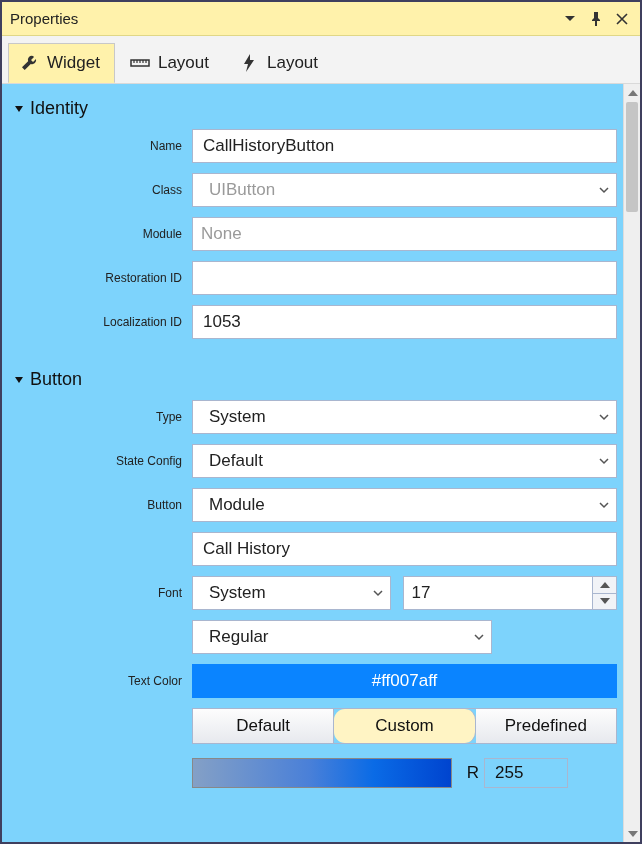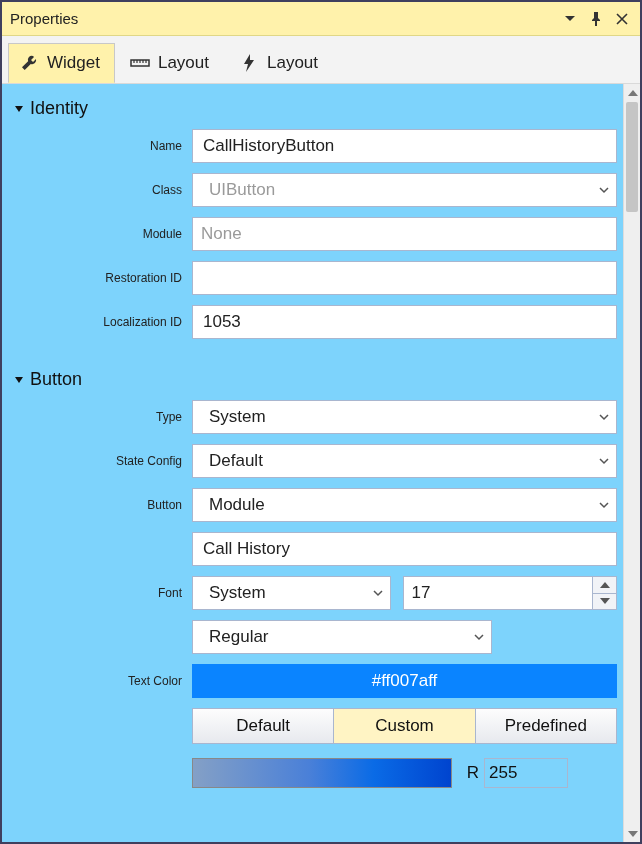--- a/index.html
+++ b/index.html
@@ -42,24 +42,24 @@
   .combo { position:relative;padding-left:16px; }
   .combo .chev { position:absolute; right:6px; top:50%; transform:translateY(-50%); color:#555; pointer-events:none; }
   .numfield { width:70px; margin-left:12px; }
   .spinbtn { width:24px; height:34px; border:1px solid #a9b6cf; border-left:none; display:flex; flex-direction:column; background:#f1f3f7; }
   .spinbtn div { flex:1; display:flex; align-items:center; justify-content:center; color:#555; font-size:10px; }
   .spinbtn div:first-child { border-bottom:1px solid #a9b6cf; }
   .colorbar { height:34px; background:#0a84ff; color:#fff; display:flex; align-items:center; justify-content:center; flex:1; font-size:17px; }
   .seggrp { display:flex; flex:1; border:1px solid #a9b6cf; }
   .segbtn { flex:1; height:34px; display:flex; align-items:center; justify-content:center; font-size:17px; background:linear-gradient(#fdfdfd,#e7e9ee); border-right:1px solid #a9b6cf; }
   .segbtn:last-child { border-right:none; }
-  .segbtn.sel { background:#fff4c4; }
+  .segbtn.sel { background:#fff4c4;border-radius:11px; }
   .gradientbar { height:30px; flex:0 0 260px; background:linear-gradient(90deg,#84a0c6 0%,#4a80d8 45%,#0a6be6 70%,#0044cf 100%); border:1px solid #888; }
   .rlabel { width:22px; text-align:center; font-size:17px; margin-left:10px; }
-  .rfield { width:84px; height:30px; border:1px solid #a9b6cf; padding:0 4px; display:flex; align-items:center; font-size:17px; }
+  .rfield { width:84px; height:30px; border:1px solid #a9b6cf; padding:0 10px; display:flex; align-items:center; font-size:17px; }
   svg { display:block; }
 </style>
 </head>
 <body>
 
 <div class="window">
 
   <div class="titlebar">
     <span class="title">Properties</span>
     <div class="btn">

